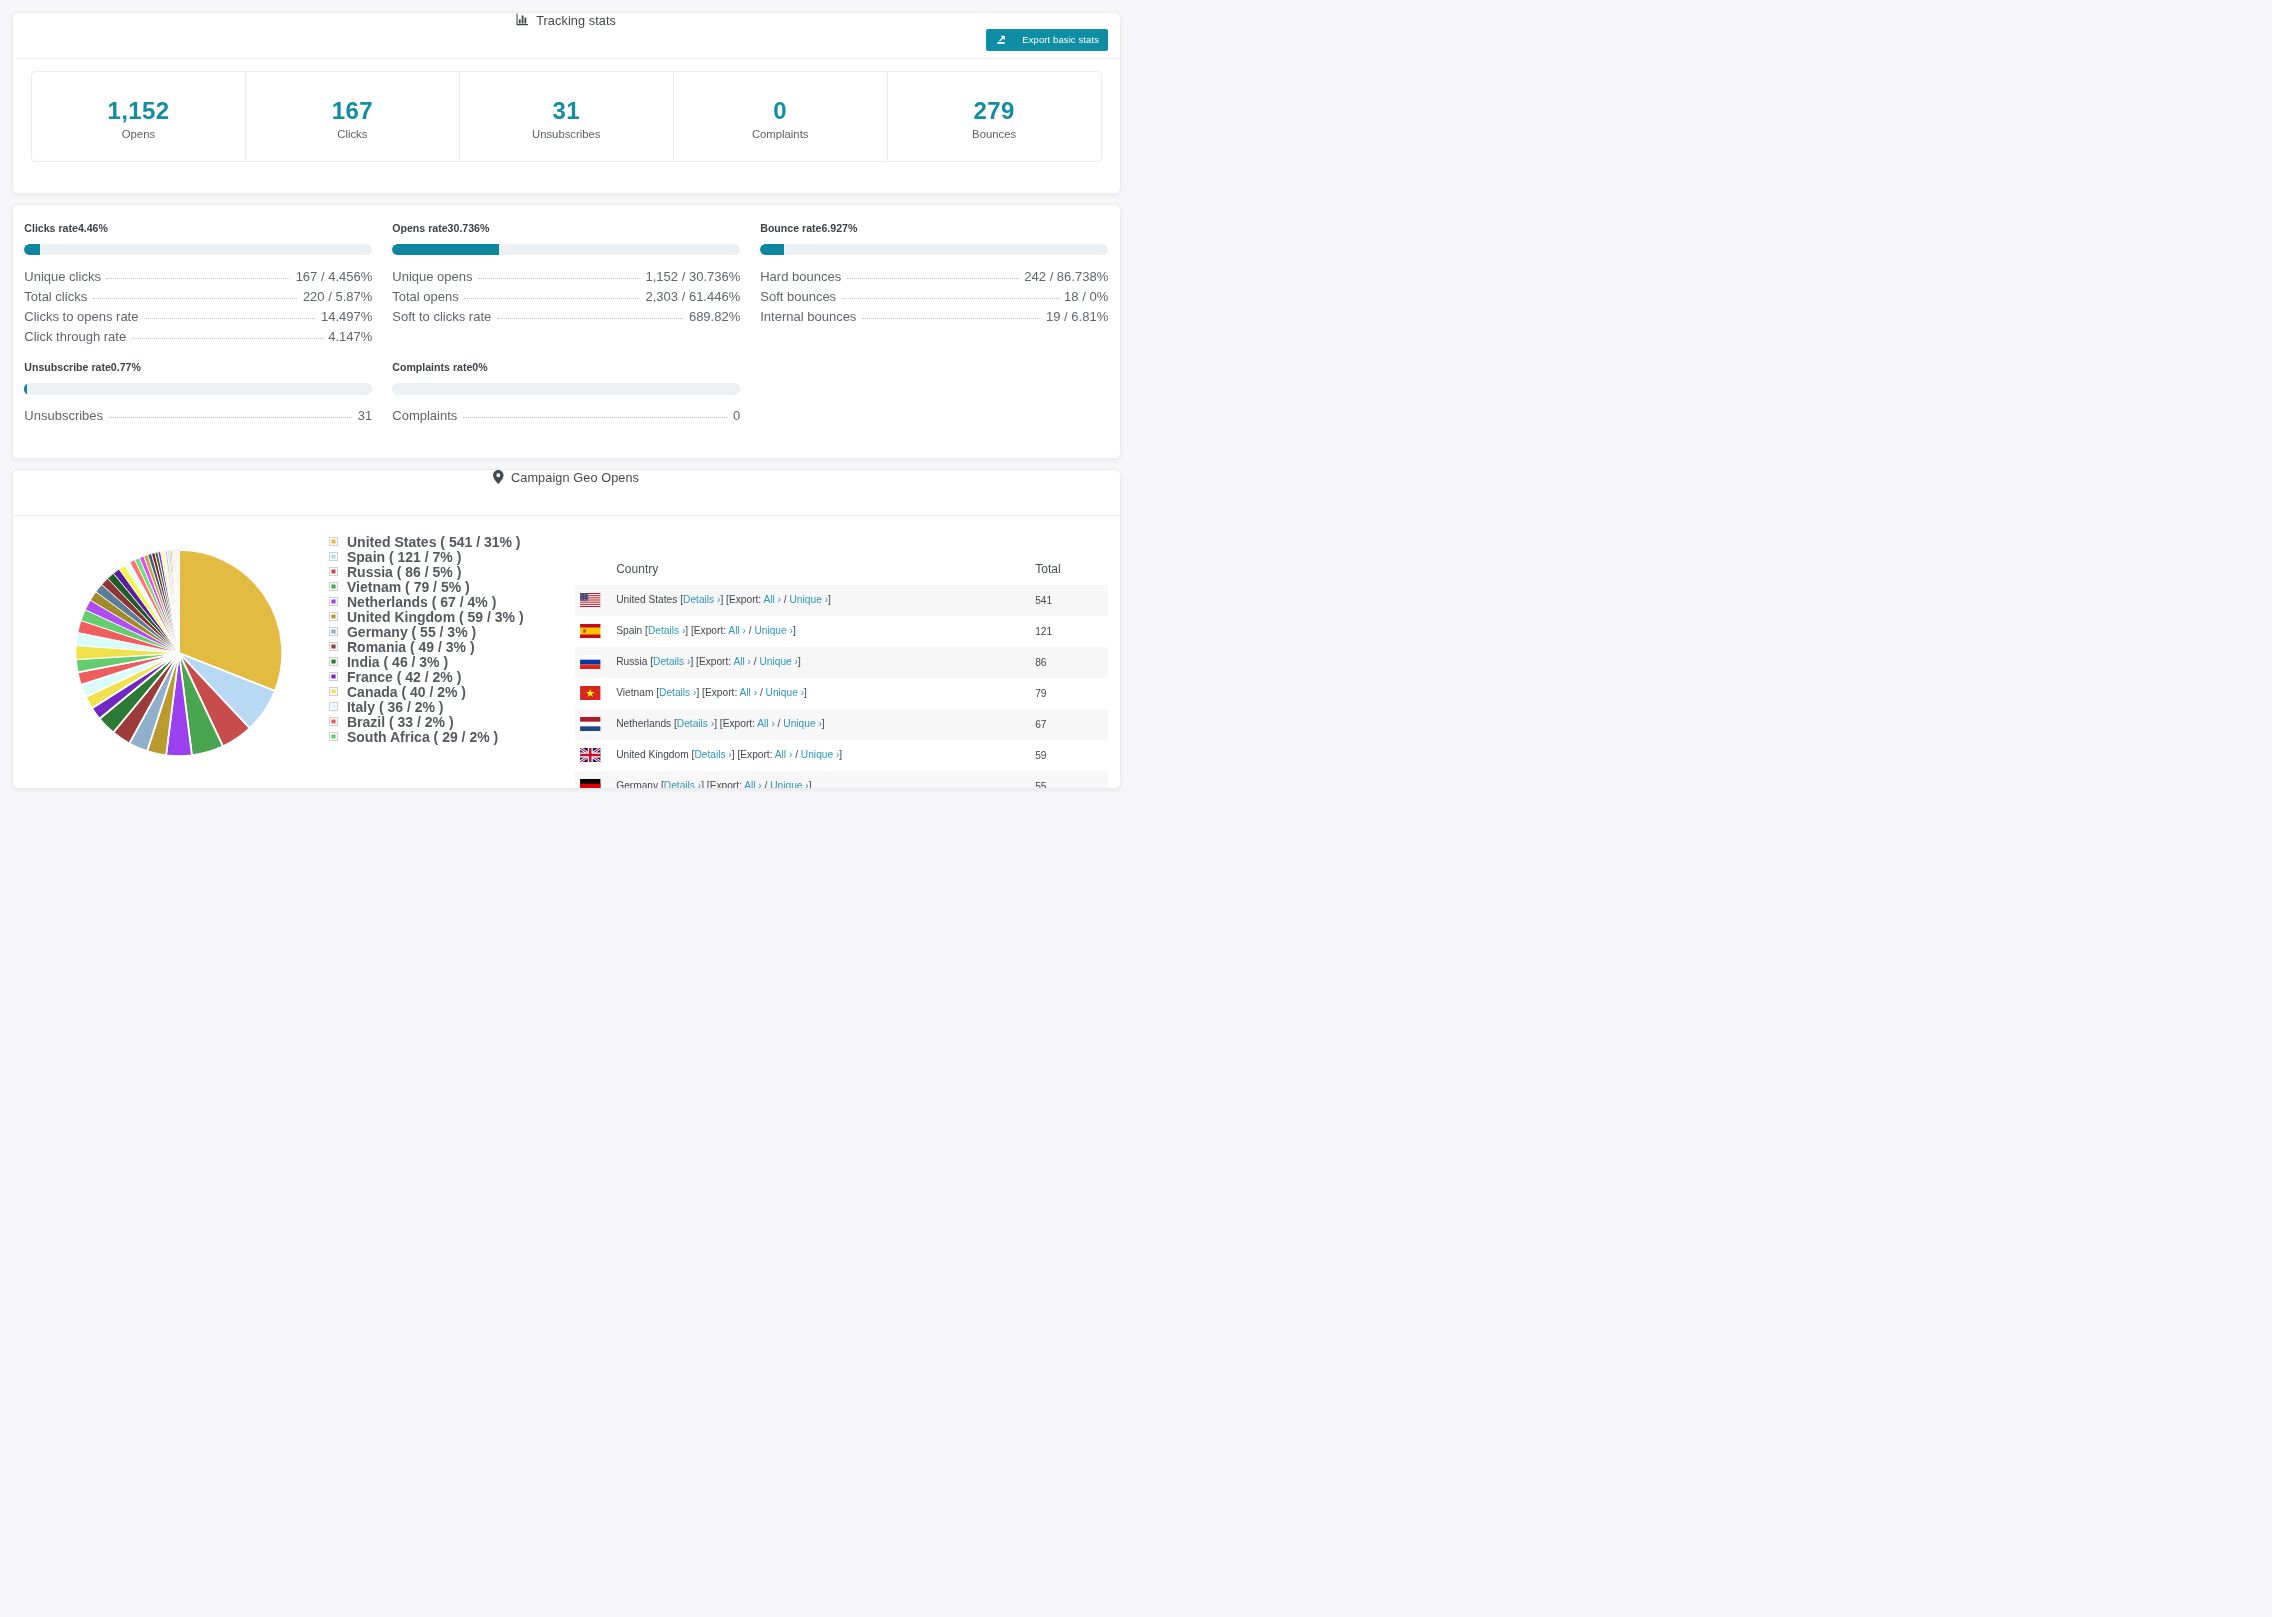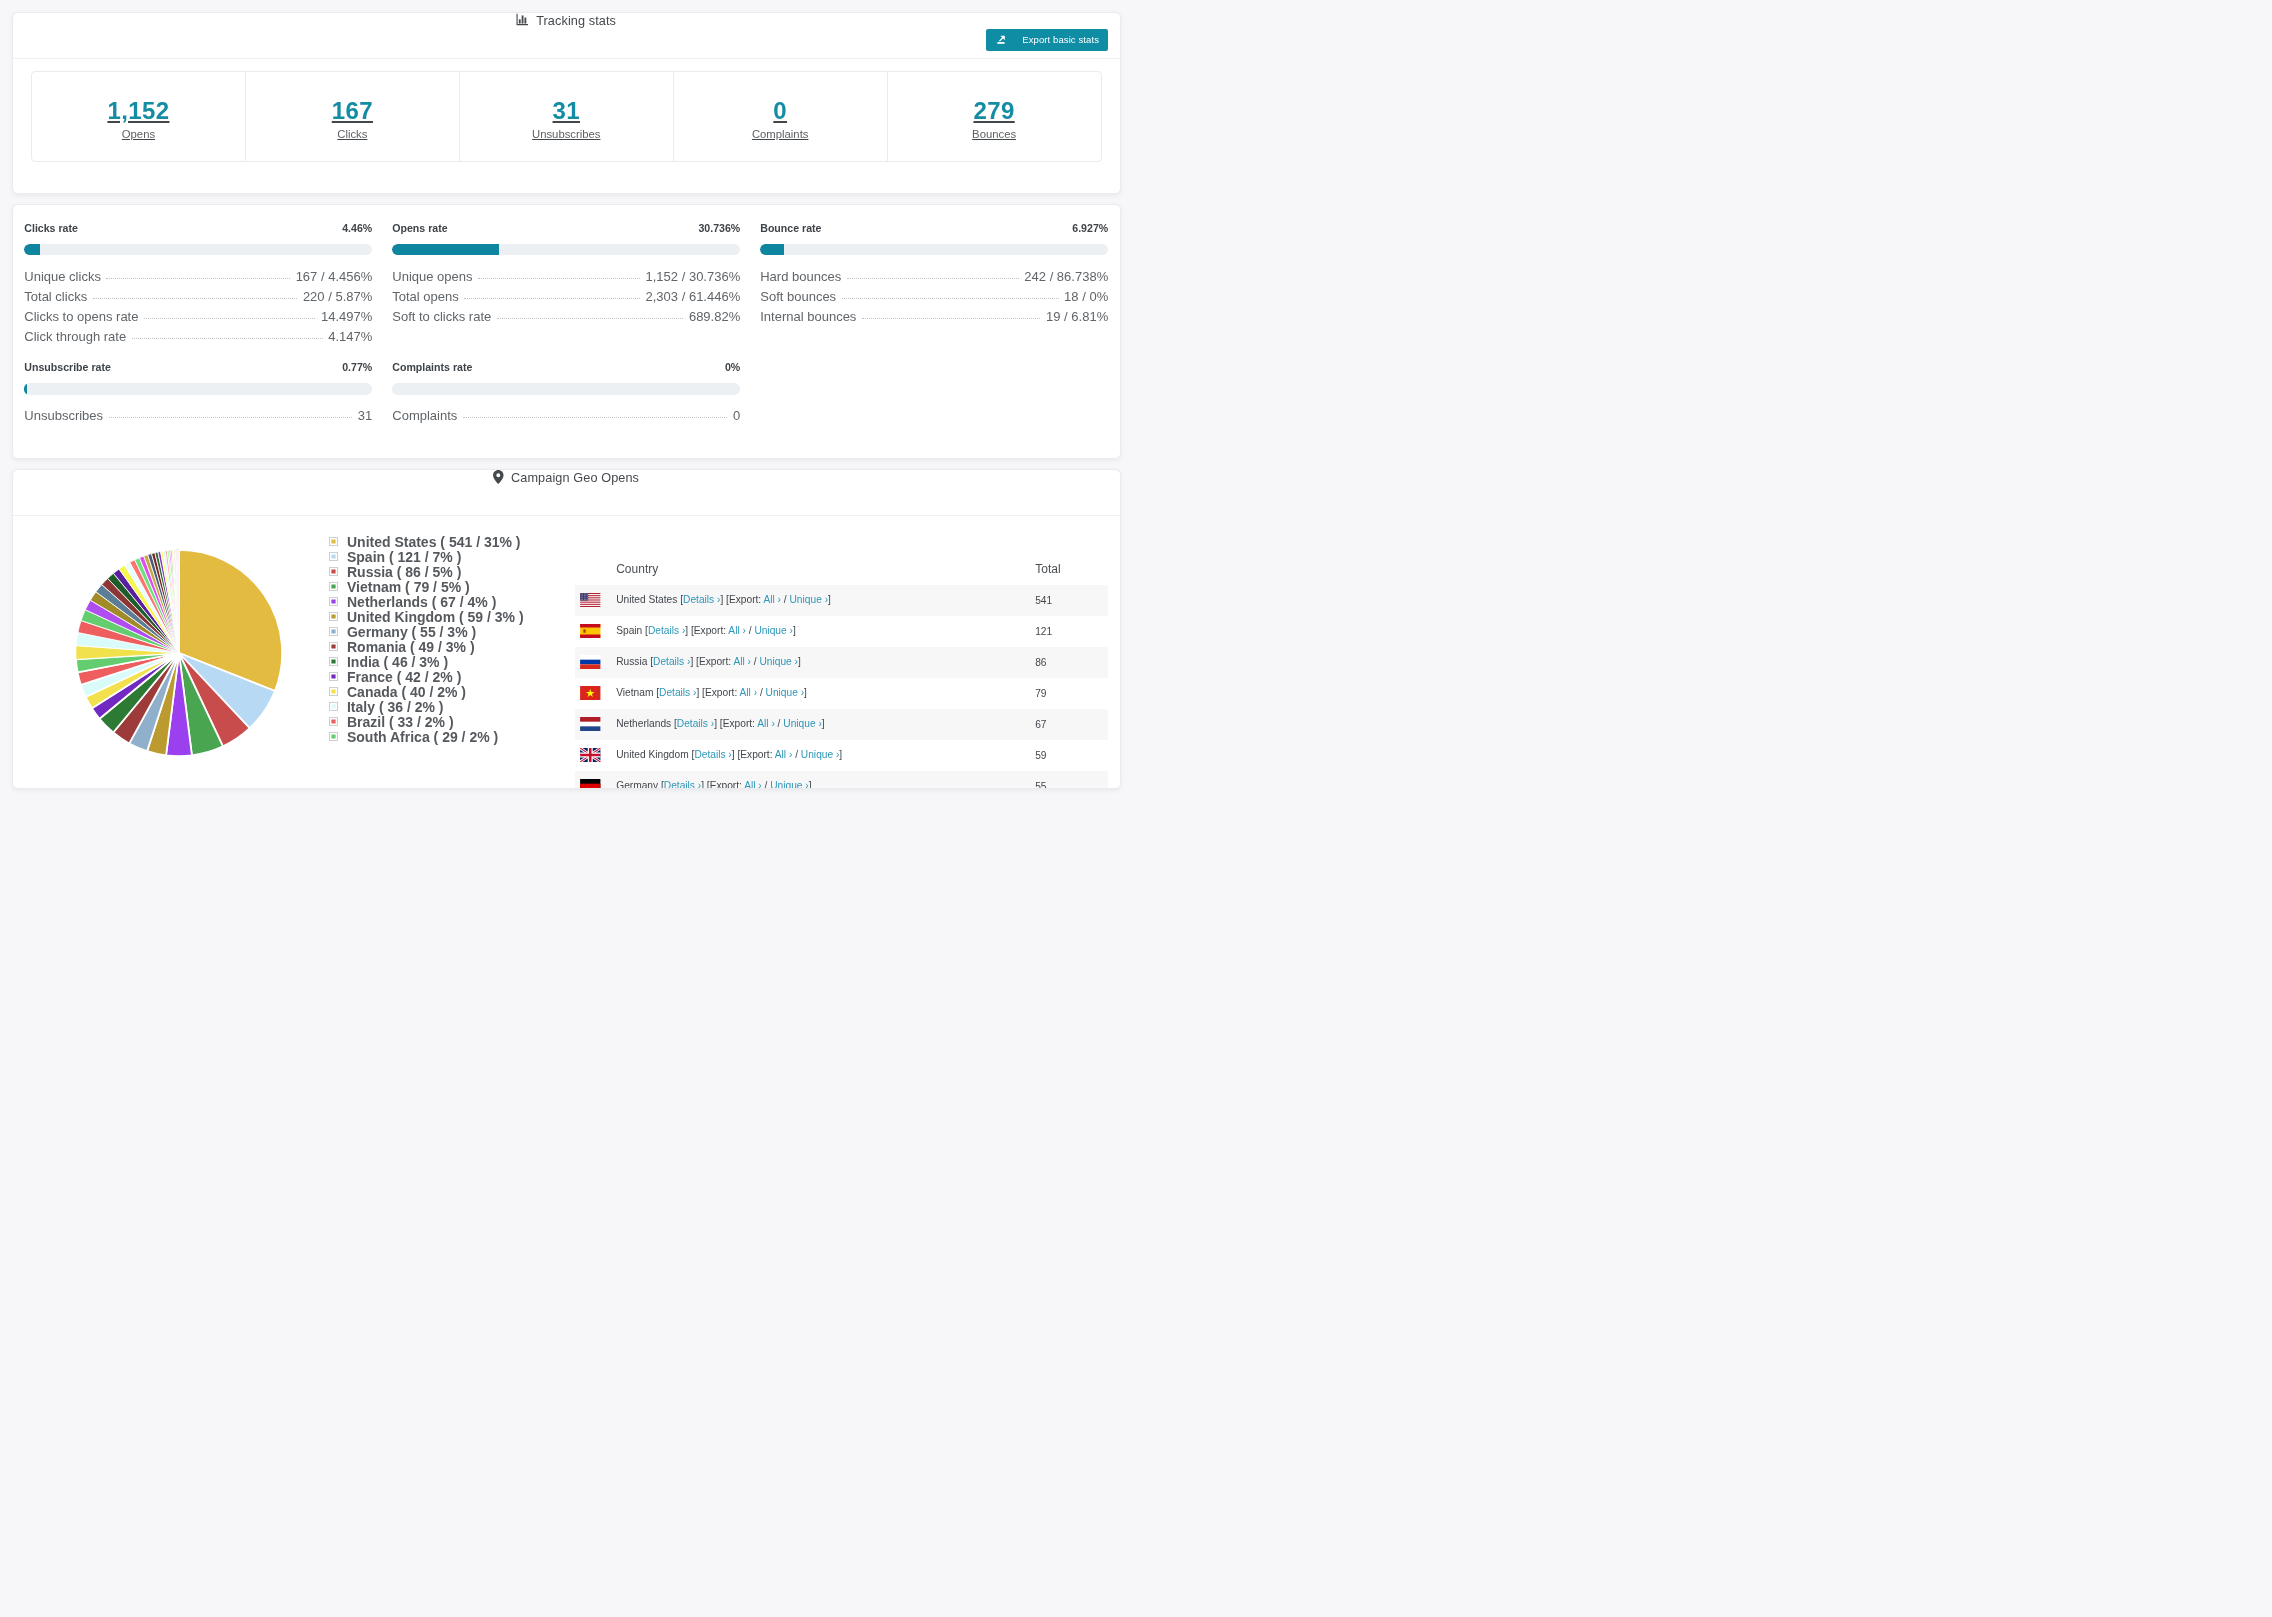--- a/index.html
+++ b/index.html
@@ -38,43 +38,42 @@
     background:#0f8da4; color:#fff;
     border:none; border-radius:2.1px;
     font-family:inherit; font-size:9.5px; letter-spacing:0.1px;
     cursor:pointer;
   }
 
   
   .summary {
     display:flex;
     margin:12px 18px 31px;
-    border:0.7px solid #e9ebee; border-radius:4.2px;text-decoration:underline;
+    border:0.7px solid #e9ebee; border-radius:4.2px;
   }
   .sum-box {
     flex:1; text-align:center;
     padding:24px 0 21px;
     border-left:0.7px solid #e9ebee;
   }
   .sum-box:first-child { border-left:none; }
   .sum-value { font-size:24px; font-weight:bold; color:#148ca3; letter-spacing:0.4px; line-height:30px; }
   .sum-label { font-size:11.3px; color:#5d6165; margin-top:2.1px; }
 
   
   .rates {
     display:grid;
     grid-template-columns:repeat(3,1fr);
     column-gap:20px; row-gap:12.7px;
     padding:17px 11.3px 30px;
   }
   .rate-head {
-    display:flex; justify-content:space-between; align-items:baseline;
+    display:flex; justify-content:flex-start; align-items:baseline;
     font-size:10.6px; font-weight:bold; color:#3e4348;
     height:15.5px;
-    gap:35px;
   }
   .bar {
     height:11.3px; background:#edf0f2; border-radius:5.6px;
     margin:6.4px 0 13.4px; overflow:hidden; position:relative;
   }
   .bar-fill {
     position:absolute; left:0; top:0; height:11.3px;
     background:#0f86a0; border-radius:5.6px 0 0 5.6px;
     min-width:0;
   }

